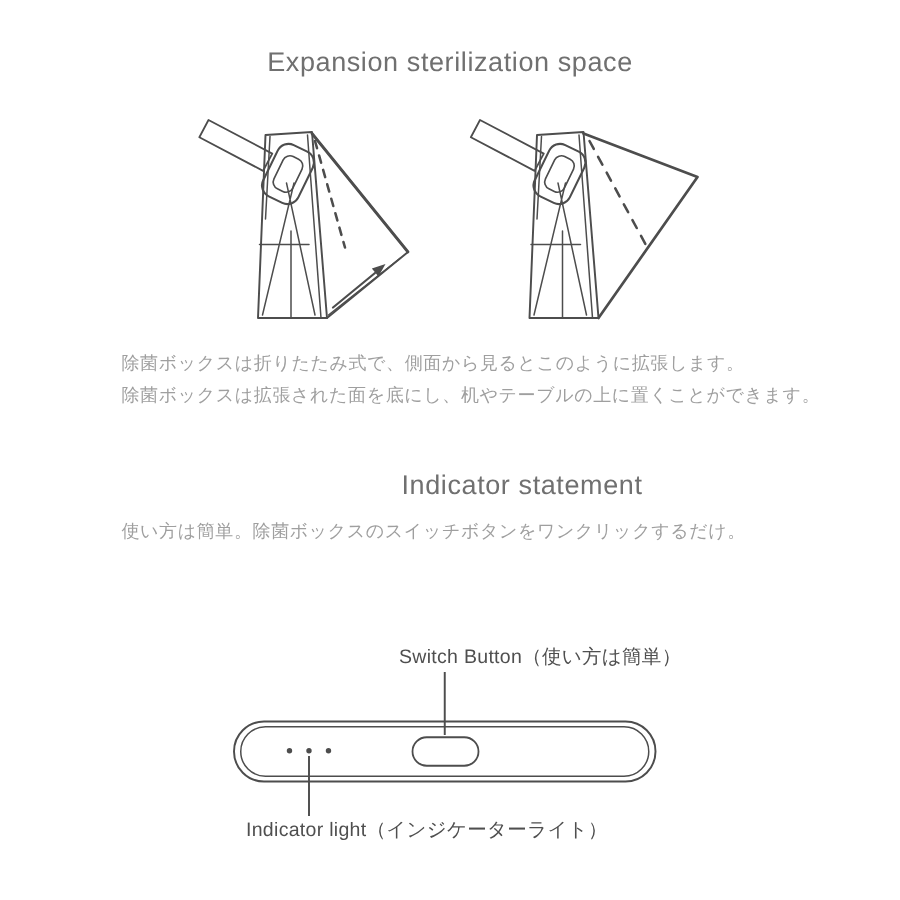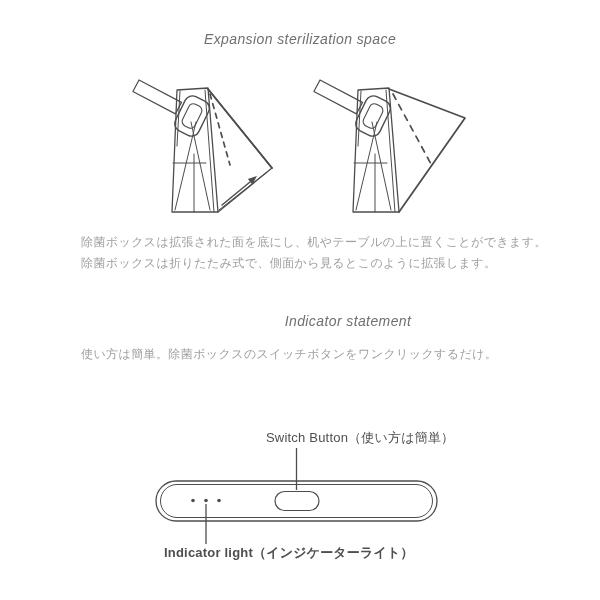--- a/index.html
+++ b/index.html
@@ -9,40 +9,40 @@
     --label-text:#4f4f4f;
     --line-art:#4d4d4d;
   }
   html,body{margin:0;padding:0;background:var(--background);}
   .canvas{
     position:relative;width:600px;height:600px;background:var(--background);
     font-family:"Liberation Sans","DejaVu Sans",sans-serif;overflow:hidden;
   }
   .heading{
     position:absolute;left:0;width:600px;margin:0;text-align:center;
-    font-size:14px;font-weight:400;letter-spacing:.4px;color:var(--heading-text);font-style:italic;
+    font-size:18px;font-weight:400;letter-spacing:.4px;color:var(--heading-text);
   }
   .h-expansion{top:31px;}
   .h-indicator{top:313px;padding-left:48px;}
   .para{
     position:absolute;left:81px;font-size:12px;line-height:21px;
     letter-spacing:.4px;color:var(--paragraph-text);white-space:nowrap;
   }
   .para-expansion{top:232px;}
   .para-indicator{top:344px;}
   .illu{position:absolute;color:var(--line-art);}
   .illu-left{left:122px;top:66px;}
   .illu-right{left:303px;top:66px;}
   .device-svg{position:absolute;left:150px;top:440px;color:var(--line-art);}
   .label{
     position:absolute;font-size:13px;letter-spacing:.2px;color:var(--label-text);
     white-space:nowrap;
   }
   .label-switch{left:266px;top:429px;}
-  .label-indicator{left:164px;top:544px;font-weight:bold;}
+  .label-indicator{left:164px;top:544px;}
 </style>
 </head>
 <body>
 
 <div class="canvas">
 
   <h1 class="heading h-expansion">Expansion sterilization space</h1>
 
   <svg class="illu illu-left" width="175" height="160" viewBox="0 0 175 160">
     <g fill="none" stroke="currentColor" stroke-linejoin="round" stroke-linecap="round">
@@ -76,22 +76,22 @@
       <polygon points="55,24 86,22 96,146 50,146" stroke-width="1.3"></polygon>
       <line x1="83" y1="24" x2="92" y2="146" stroke-width="1"></line>
       <line x1="58" y1="25" x2="55" y2="80" stroke-width="1"></line>
       <path stroke-width="1" d="M74,56 L53,144 M69,56 L88,144 M72,88 L72,146 M51,97 L84,97"></path>
       <path stroke-width="1.8" d="M86,23 L162,52 L96,146"></path>
       <line x1="90" y1="28" x2="128" y2="98" stroke-width="1.7" stroke-dasharray="6 6"></line>
     </g>
   </svg>
 
   <div class="para para-expansion">
+    <div>除菌ボックスは折りたたみ式で、側面から見るとこのように拡張します。</div>
     <div>除菌ボックスは拡張された面を底にし、机やテーブルの上に置くことができます。</div>
-    <div>除菌ボックスは折りたたみ式で、側面から見るとこのように拡張します。</div>
   </div>
 
   <h2 class="heading h-indicator">Indicator statement</h2>
 
   <div class="para para-indicator">
     <div>使い方は簡単。除菌ボックスのスイッチボタンをワンクリックするだけ。</div>
   </div>
 
   <span class="label label-switch">Switch Button（使い方は簡単）</span>
 

